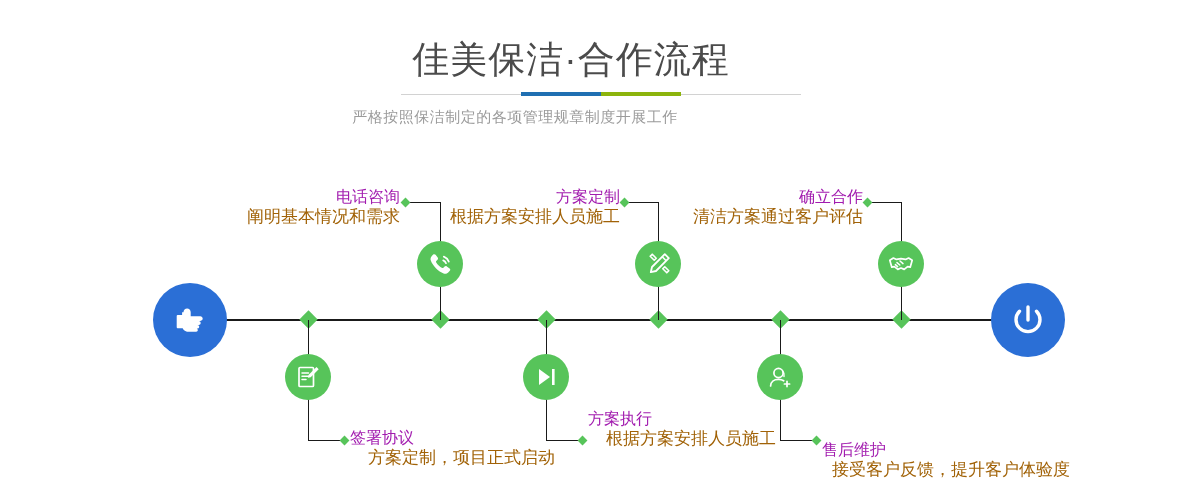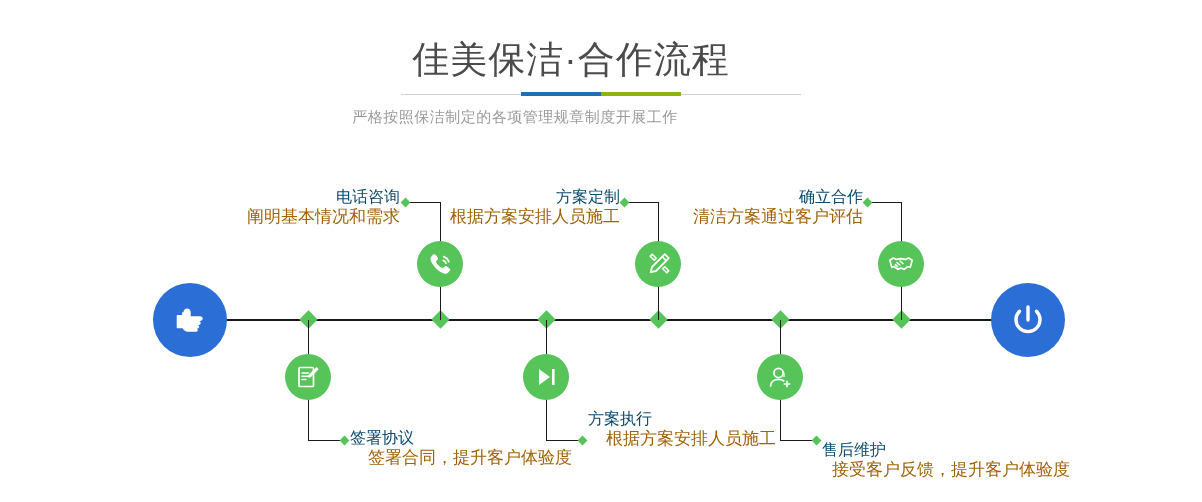--- a/index.html
+++ b/index.html
@@ -147,21 +147,21 @@
 
   
   .stage-label {
     position: absolute;
     white-space: nowrap;
     z-index: 2;
   }
   .stage-title {
     font-size: 16px;
     line-height: 21px;
-    color: #0c4a6e;
+    color: #a21caf;
   }
   .stage-desc {
     font-size: 17px;
     line-height: 20px;
     color: #a16207;
   }
   .label-top { text-align: right; }
   .label-bottom { text-align: left; }
 
   svg { display: block; }
@@ -232,21 +232,21 @@
         <rect x="4" y="3.5" width="14.5" height="19" rx="1" stroke="#ffffff" stroke-width="1.7" fill="none"></rect>
         <line x1="7" y1="9" x2="13.5" y2="9" stroke="#ffffff" stroke-width="1.5" stroke-linecap="round"></line>
         <line x1="7" y1="12.2" x2="13.5" y2="12.2" stroke="#ffffff" stroke-width="1.5" stroke-linecap="round"></line>
         <line x1="7" y1="15.4" x2="11" y2="15.4" stroke="#ffffff" stroke-width="1.5" stroke-linecap="round"></line>
         <path d="M21.5 3.0l2.2 2.2-8.0 8.0-2.8.6.6-2.8 8.0-8.0z" fill="#ffffff"></path>
       </svg>
     </span>
   </div>
   <div class="stage-label label-bottom" style="left:350px; top:427px;">
     <div class="stage-title">签署协议</div>
-    <div class="stage-desc" style="padding-left:18px;">签署合同，提升客户体验度</div>
+    <div class="stage-desc" style="padding-left:18px;">方案定制，项目正式启动</div>
   </div>
 
   <div class="v-line" style="left:658px; top:202px; height:118px;"></div>
   <div class="h-line" style="left:625px; top:202px; width:34px;"></div>
   <div class="tip-diamond" style="left:621px; top:199px;"></div>
   <div class="stage-icon" style="left:635px; top:241px;">
     <span>
       <svg width="27" height="27" viewBox="0 0 27 27" fill="none">
         <path d="M19.8 3.2l4.0 4.0-12.8 12.8-5.2 1.2 1.2-5.2L19.8 3.2z" stroke="#ffffff" stroke-width="1.8" fill="none" stroke-linejoin="round"></path>
         <line x1="17.2" y1="5.8" x2="21.2" y2="9.8" stroke="#ffffff" stroke-width="1.6"></line>

